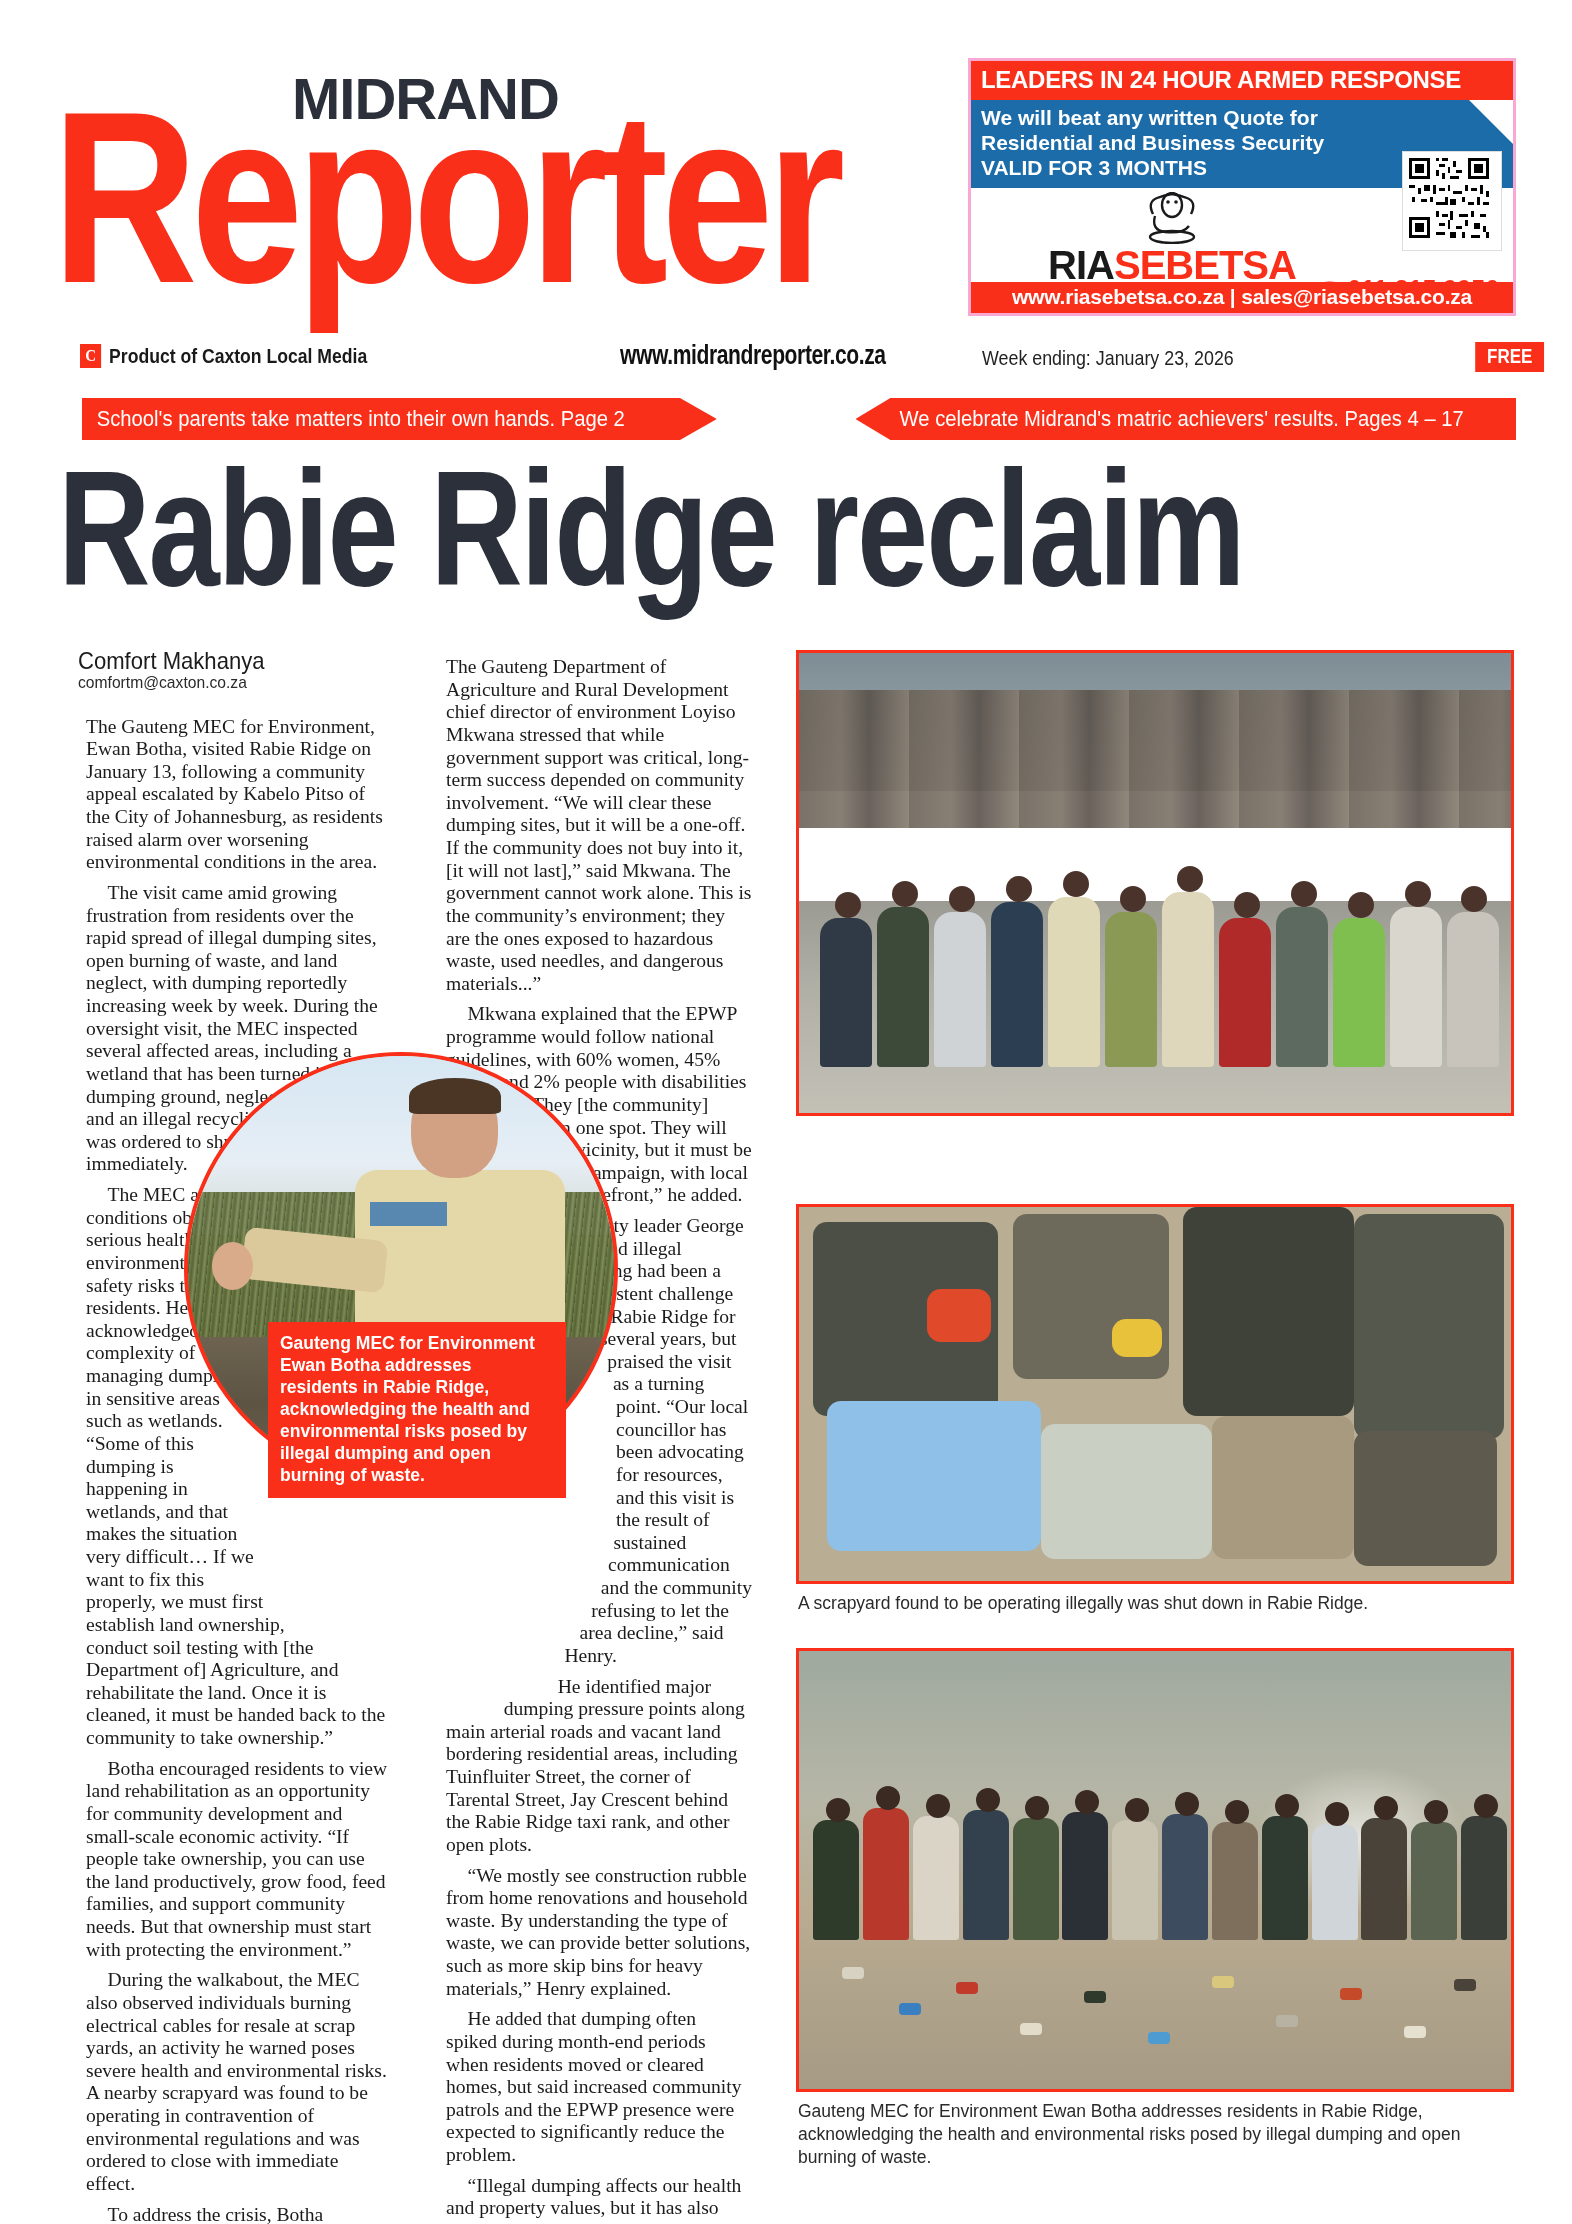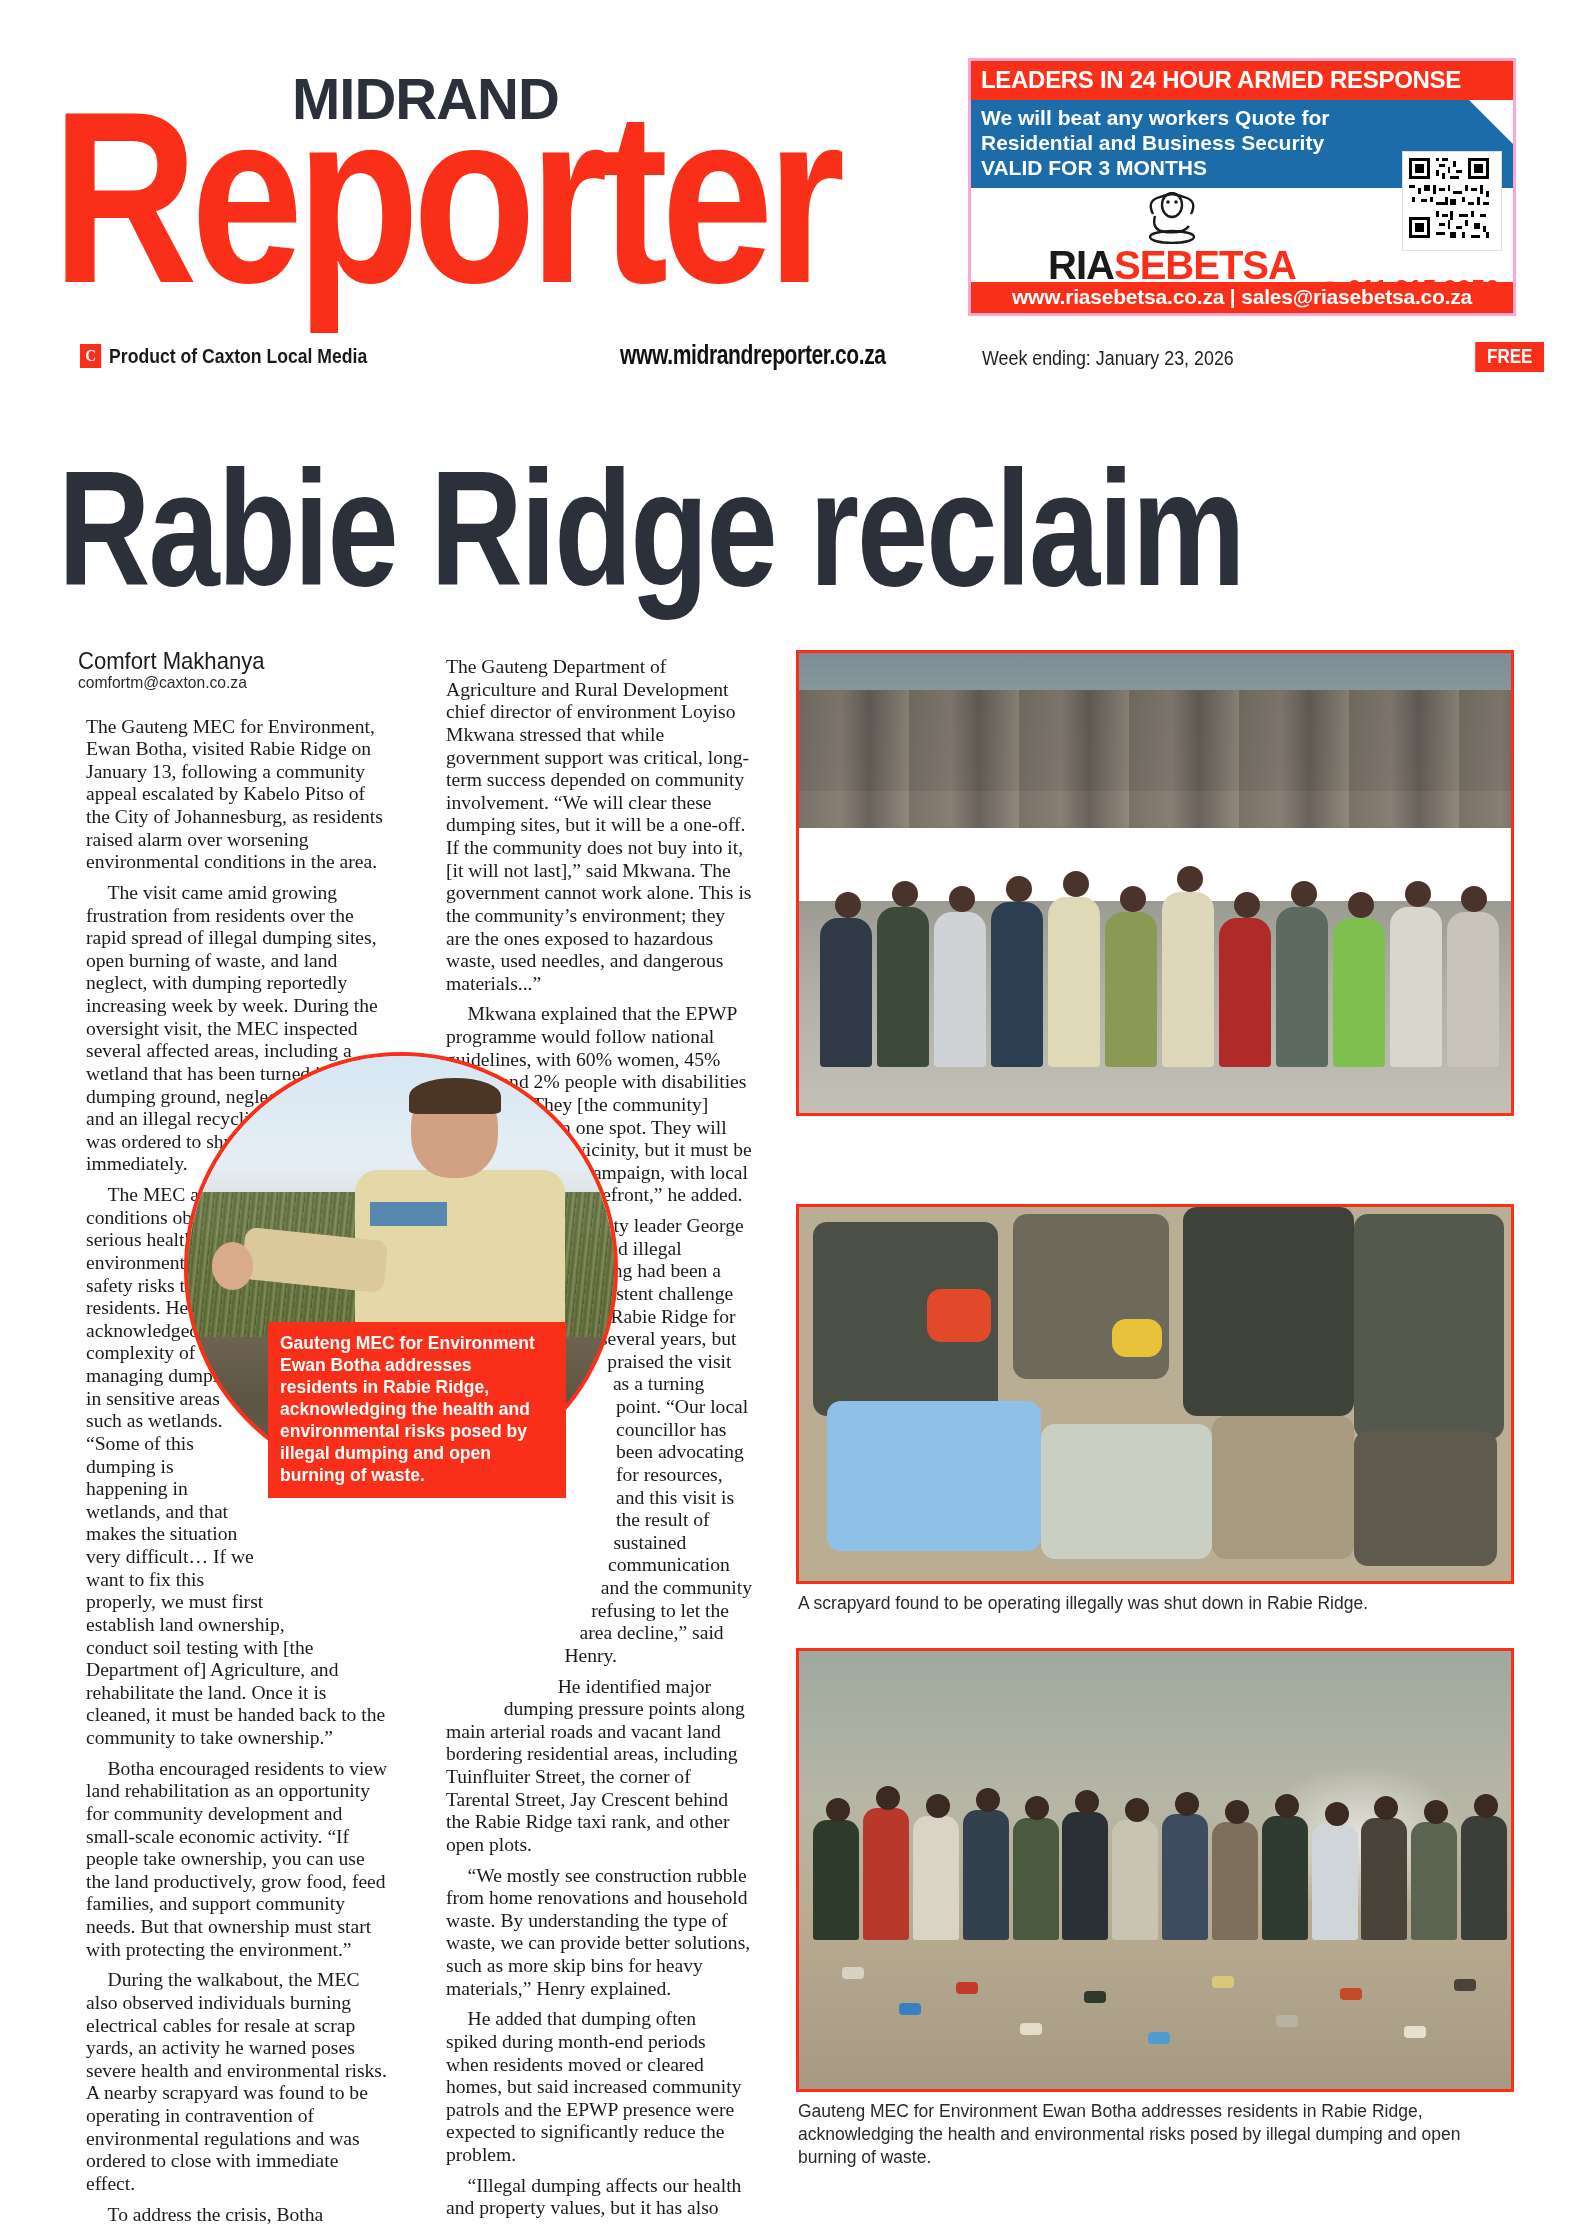--- a/index.html
+++ b/index.html
@@ -477,21 +477,21 @@
   <div class="masthead">
     <div class="logo-wrap">
       <div class="logo-midrand">MIDRAND</div>
       <div class="logo-reporter">Reporter</div>
     </div>
 
     <div class="ad">
       <div class="ad-head">LEADERS IN 24 HOUR ARMED RESPONSE</div>
       <div class="ad-blue">
         <div class="corner"></div>
-        <div>We will beat any workers Quote for</div>
+        <div>We will beat any written Quote for</div>
         <div>Residential and Business Security</div>
         <div>VALID FOR 3 MONTHS</div>
       </div>
       <div class="ad-body">
         <div class="ad-logo">
           <svg class="cobra" viewBox="0 0 66 52">
             <ellipse cx="33" cy="13" rx="10" ry="12" fill="none" stroke="#1a1a1a" stroke-width="2.4"></ellipse>
             <circle cx="29" cy="10" r="1.8" fill="#1a1a1a"></circle>
               <circle cx="37" cy="10" r="1.8" fill="#1a1a1a"></circle>
             <path d="M14 22 Q8 10 18 6 Q26 3 33 2 Q40 3 48 6 Q58 10 52 22" fill="none" stroke="#1a1a1a" stroke-width="2.4"></path>
@@ -573,20 +573,24 @@
   <div class="infobar">
     <div class="caxton">
       <span class="caxton-mark">C</span>
       <span>Product of Caxton Local Media</span>
     </div>
     <div class="site-url">www.midrandreporter.co.za</div>
     <div class="week">Week ending: January 23, 2026</div>
     <div class="free">FREE</div>
   </div>
 
+  <div class="teasers">
+    <div class="teaser teaser-left">School's parents take matters into their own hands. Page 2</div>
+    <div class="teaser teaser-right">We celebrate Midrand's matric achievers' results. Pages 4 – 17</div>
+  </div>
 
   <div class="headline">Rabie Ridge reclaim</div>
 
   <div class="col col1">
     <div class="byline-name">Comfort Makhanya</div>
     <div class="byline-mail">comfortm@caxton.co.za</div>
     <p class="noindent">The Gauteng MEC for Environment, Ewan Botha, visited Rabie Ridge on January 13, following a community appeal escalated by Kabelo Pitso of the City of Johannesburg, as residents raised alarm over worsening environmental conditions in the area.</p>
     <p>The visit came amid growing frustration from residents over the rapid spread of illegal dumping sites, open burning of waste, and land neglect, with dumping reportedly increasing week by week. During the oversight visit, the MEC inspected several affected areas, including a wetland that has been turned into a dumping ground, neglected open land, and an illegal recycling operation that was ordered to shut down immediately.</p>
     <div class="shape-spacer"></div>
     <p>The MEC agreed that the conditions observed pose serious health, environmental, and safety risks to residents. He also acknowledged the complexity of managing dumping in sensitive areas such as wetlands. “Some of this dumping is happening in wetlands, and that makes the situation very difficult… If we want to fix this properly, we must first establish land ownership, conduct soil testing with [the Department of] Agriculture, and rehabilitate the land. Once it is cleaned, it must be handed back to the community to take ownership.”</p>

